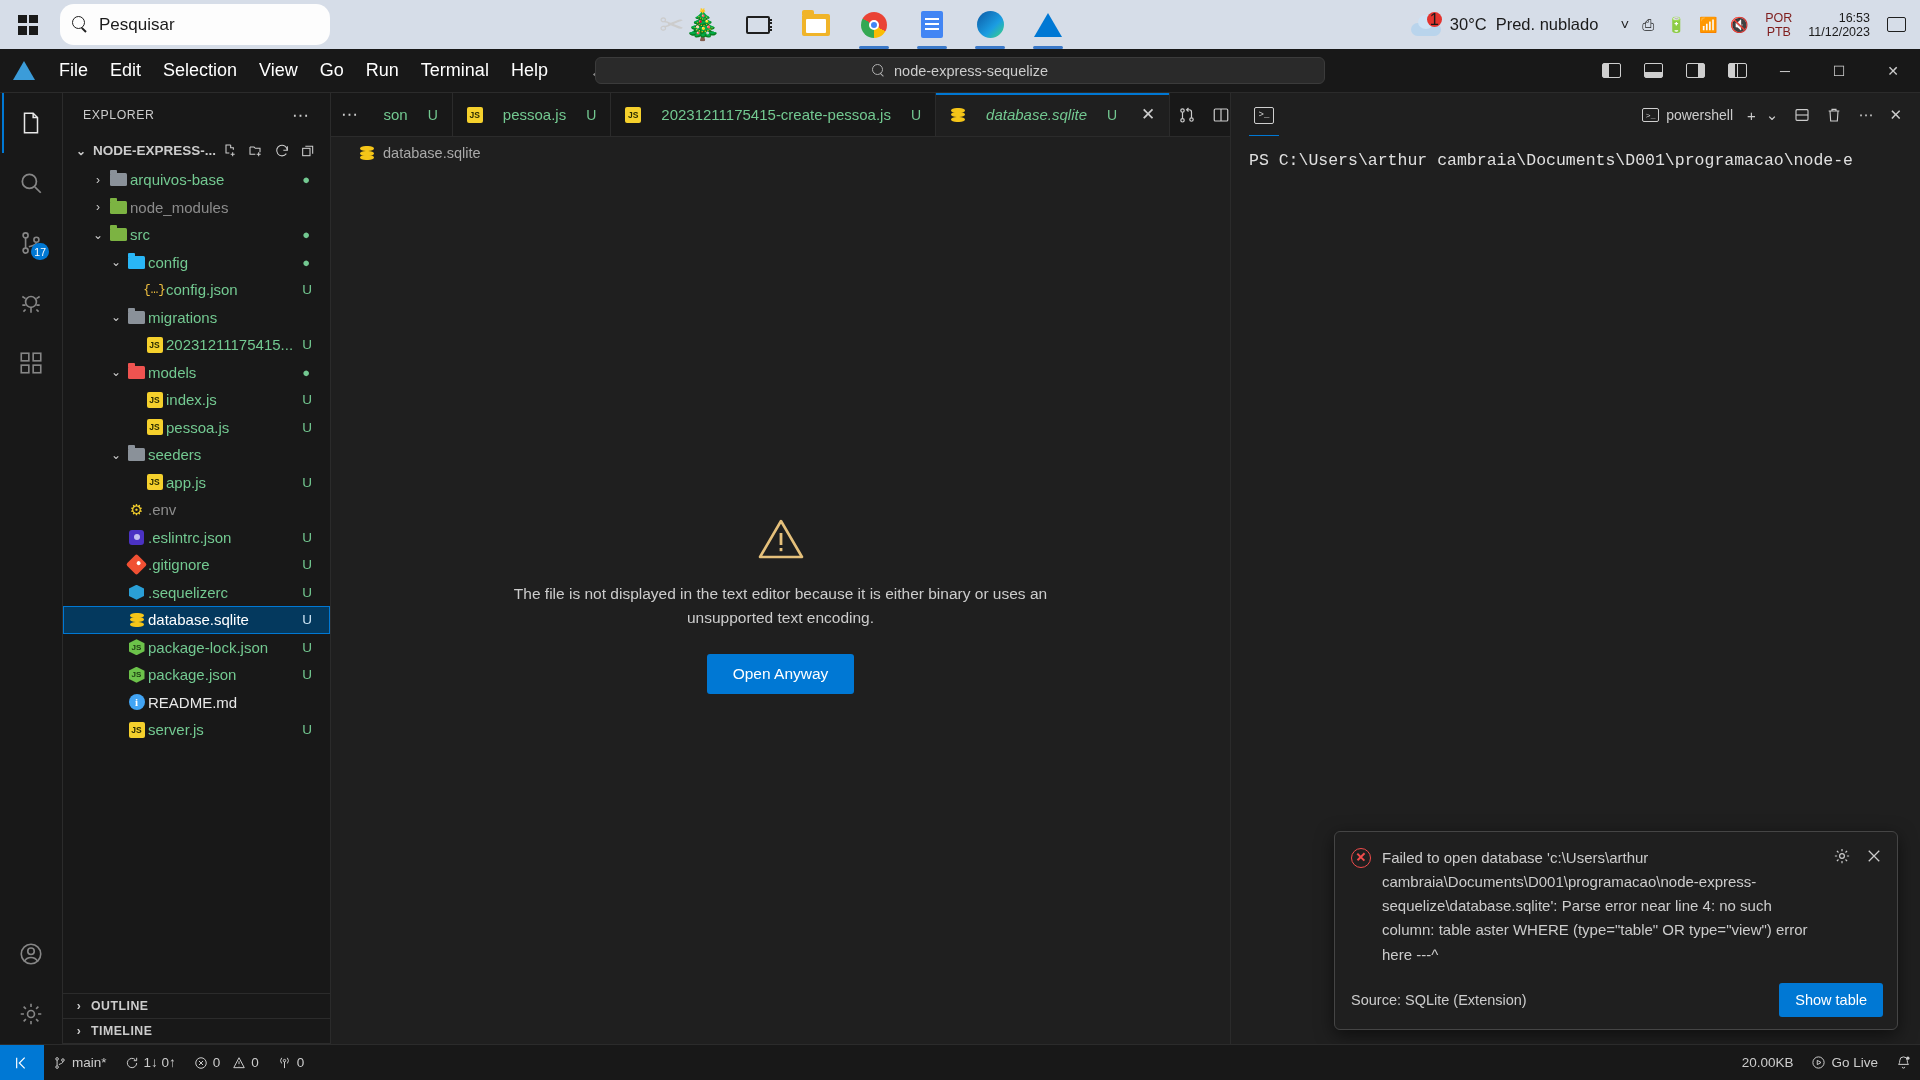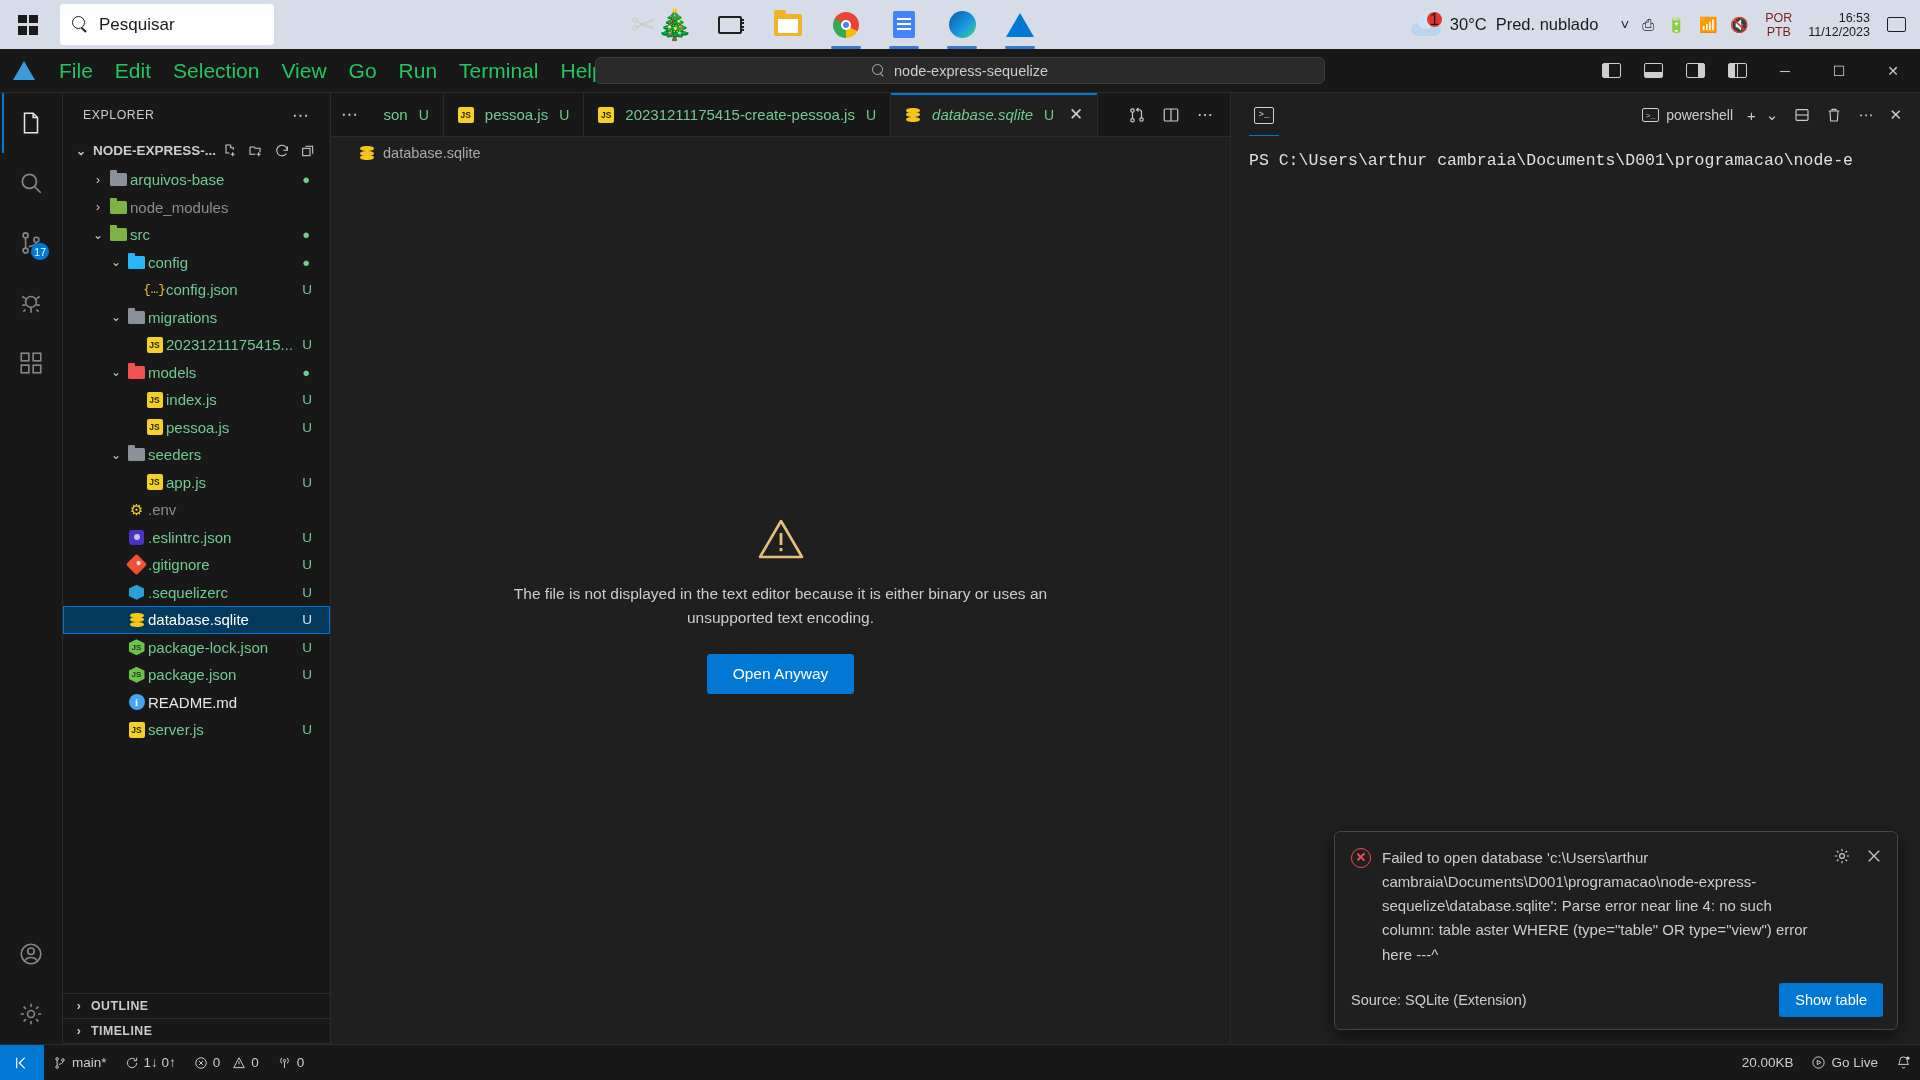--- a/index.html
+++ b/index.html
@@ -10,21 +10,21 @@
   }
   
   #taskbar {
     position:absolute; top:0; left:0; width:1920px; height:49px;
     background:#d6dde8; display:flex; align-items:center;
   }
   .tb-start { width:56px; display:flex; align-items:center; justify-content:center; }
   .win-logo { display:grid; grid-template-columns:1fr 1fr; grid-template-rows:1fr 1fr; gap:2.5px; width:20px; height:20px;}
   .win-logo i { background:#1a1a1a; display:block; }
   .tb-search {
-    width:214px; height:41px; background:#fdfdfd; border-radius:3px;
+    width:270px; height:41px; background:#fdfdfd; border-radius:14px;
     display:flex; align-items:center; padding:12px 12px; gap:10px; margin-left:4px;
   }
   .tb-search .magn { width:17px; height:17px; position:relative; flex:none; }
   .tb-search .magn::before { content:""; position:absolute; width:11px; height:11px; border:1.6px solid #1f1f1f; border-radius:50%; left:0; top:0;}
   .tb-search .magn::after { content:""; position:absolute; width:6px; height:1.7px; background:#1f1f1f; transform:rotate(45deg); left:9px; top:13px;}
   .tb-search span { color:#1b1b1b; font-size:17px; }
   .tb-snip { margin-left:auto; width:78px; display:flex; align-items:center; justify-content:center; font-size:30px; }
   .tb-icons { display:flex; align-items:center; gap:0px; }
   .tb-ico { width:58px; height:49px; display:flex; align-items:center; justify-content:center; position:relative; }
   .tb-ico.active::after { content:""; position:absolute; bottom:0; left:14px; right:14px; height:3px; background:#3a78c8; border-radius:2px;}
@@ -52,21 +52,21 @@
   .tb-clock { text-align:right; line-height:1.12; color:#1b1b1b; font-size:12.5px; padding:0 10px;}
   .tb-notif { width:34px; height:28px; display:flex; align-items:center; justify-content:center;}
   .ic-rect { width:19px;height:15px;border:1.6px solid #1f1f1f;border-radius:2px;}
   
   #vscode { position:absolute; top:49px; left:0; width:1920px; height:1031px; background:#1f1f1f; }
   
   #titlebar { height:44px; display:flex; align-items:center; background:#181818; border-bottom:1px solid #2b2b2b; }
   .tb-logo { width:48px; display:flex; align-items:center; justify-content:center;}
   .vsc-logo { width:0;height:0;border-left:11px solid transparent;border-right:11px solid transparent;border-bottom:19px solid #3b9cd9;}
   .menu { display:flex; align-items:center; gap:0; }
-  .menu-item { padding:4px 11px; font-size:21px; color:#22c55e; cursor:default; border-radius:4px;}
+  .menu-item { padding:4px 11px; font-size:18px; color:#ffffff; cursor:default; border-radius:4px;}
   .nav-arrows { display:flex; align-items:center; gap:24px; margin-left:30px; color:#8a8a8a; font-size:21px;}
   .cmd-center {
     position:absolute; left:50%; transform:translateX(-50%); width:730px; height:27px;
     background:#2a2a2a; border:1px solid #3b3b3b; border-radius:6px;
     display:flex; align-items:center; justify-content:center; gap:9px; font-size:14.5px; color:#cccccc;
   }
   .cc-magn { width:13px;height:13px;position:relative;}
   .cc-magn::before{content:"";position:absolute;width:9px;height:9px;border:1.4px solid #b0b0b0;border-radius:50%;}
   .cc-magn::after{content:"";position:absolute;width:5px;height:1.4px;background:#b0b0b0;transform:rotate(45deg);left:7px;top:10px;}
   .tb-right-icons { margin-left:auto; display:flex; align-items:center; }
@@ -121,21 +121,21 @@
   .fi-seq{width:15px;height:15px;background:#2a9fd6;clip-path:polygon(50% 0,100% 25%,100% 75%,50% 100%,0 75%,0 25%);}
   .fi-db{width:16px;height:16px;position:relative;}
   .fi-db i{position:absolute;left:1px;width:14px;height:5px;background:#f5c518;border-radius:50%/60%;}
   .fi-node{width:16px;height:16px;background:#6cc24a;clip-path:polygon(50% 0,100% 25%,100% 75%,50% 100%,0 75%,0 25%);display:flex;align-items:center;justify-content:center;color:#1c3b12;font-size:8px;font-weight:bold;}
   .fi-md{width:16px;height:16px;border-radius:50%;background:#42a5f5;color:#fff;font-size:11px;font-weight:bold;display:flex;align-items:center;justify-content:center;font-family:"Liberation Serif",serif;}
   .side-foot { border-top:1px solid #2b2b2b; }
   .foot-sec { height:25px; display:flex; align-items:center; gap:4px; padding-left:8px; font-size:12.3px; font-weight:bold; letter-spacing:.5px; color:#cccccc; border-bottom:1px solid #2b2b2b;}
   
   #editorarea { flex:1; display:flex; flex-direction:column; background:#1f1f1f; min-width:0; }
   #tabsrow { height:44px; background:#181818; display:flex; align-items:stretch; border-bottom:1px solid #2b2b2b; }
-  .tab { display:flex; align-items:center; gap:11px; padding:0 14px; background:#181818; border-right:1px solid #2b2b2b; font-size:15px; color:#8a8a8a; white-space:nowrap; cursor:pointer; position:relative;}
+  .tab { display:flex; align-items:center; gap:20px; padding:0 14px; background:#181818; border-right:1px solid #2b2b2b; font-size:15px; color:#8a8a8a; white-space:nowrap; cursor:pointer; position:relative;}
   .tab.active { background:#1f1f1f; color:#ffffff; }
   .tab.active::before { content:""; position:absolute; top:0; left:0; right:0; height:1.5px; background:#0078d4;}
   .tab .tname { color:#73c991; }
   .tab.active .tname { color:#73c991; font-style:italic; }
   .tab .tu { color:#73c991; font-size:14px;}
   .tab .tclose { color:#cccccc; font-size:17px; margin-left:4px;}
   .tab-overflow { display:flex; align-items:center; padding:0 10px; color:#cccccc; font-size:17px; letter-spacing:1.5px;}
   .tabs-actions { margin-left:auto; display:flex; align-items:center; gap:0; padding-right:8px;}
   .tba { width:34px;height:44px;display:flex;align-items:center;justify-content:center;color:#cccccc;}
   #breadcrumb { height:32px; display:flex; align-items:center; gap:8px; padding-left:28px; font-size:14.5px; color:#a9a9a9;}

